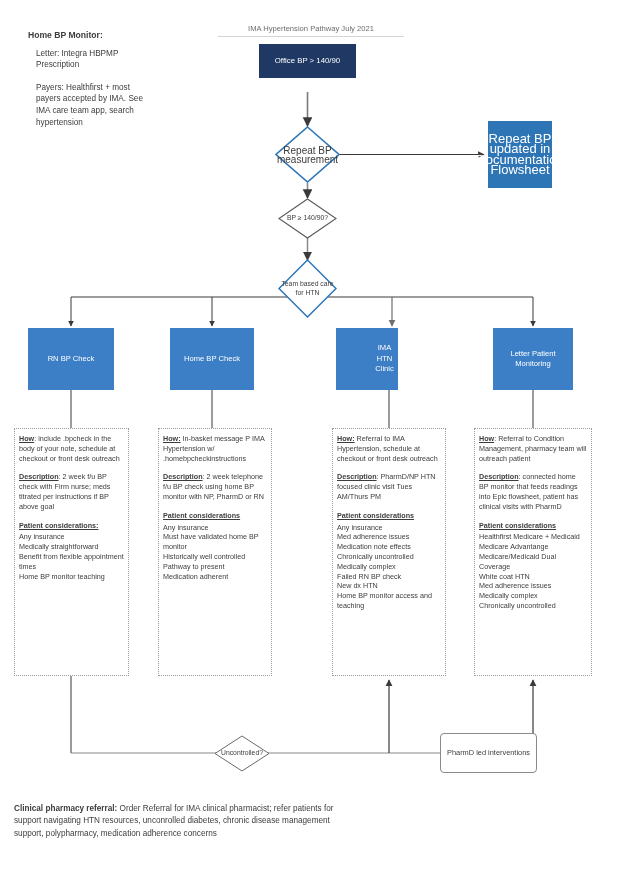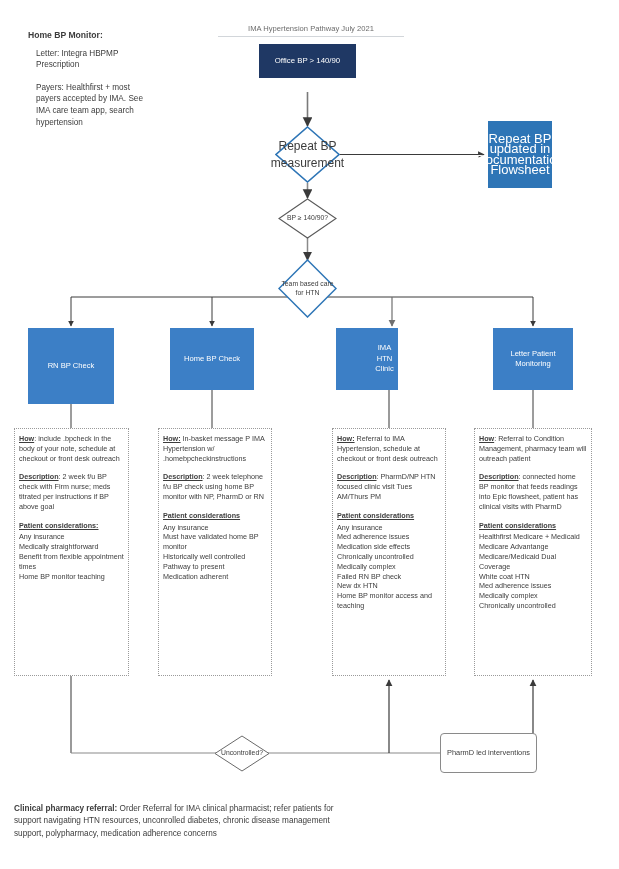--- a/index.html
+++ b/index.html
@@ -78,21 +78,21 @@
     line-height: 10px;
     padding: 2px 4px;
   }
 
   
   .diamond { position: absolute; }
   .diamond .shape { position: absolute; left: 0; top: 0; width: 100%; height: 100%; }
   .diamond .dlabel {
     position: absolute; left: 0; top: 0; width: 100%; height: 100%;
     display: flex; align-items: center; justify-content: center;
-    text-align: center; font-size: 12px; line-height: 17px;
+    text-align: center; font-size: 10px; line-height: 9px;
     color: #3c3c3c;
   }
   .diamond.small .dlabel { font-size: 6.8px; line-height: 8.4px; }
 
   
   .detail {
     position: absolute;
     border: 1px dotted #9a9a9a;
     background: #ffffff;
     font-size: 7.2px;
@@ -187,21 +187,21 @@
     <span>Repeat BP updated in Documentation Flowsheet</span>
   </div>
 
   <div class="diamond small" style="left:278px; top:259px; width:59px; height:59px;">
     <svg class="shape" viewBox="0 0 59 59" preserveAspectRatio="none">
       <polygon points="29.5,1 58,29.5 29.5,58 1,29.5" fill="#ffffff" stroke="#2E75B6" stroke-width="1.5"></polygon>
     </svg>
     <div class="dlabel">Team based care for HTN</div>
   </div>
 
-  <div class="node box-blue2" style="left:28px; top:328px; width:86px; height:76px;">
+  <div class="node box-blue2" style="left:28px; top:328px; width:86px; height:62px;">
     <span>RN BP Check</span>
   </div>
   <div class="node box-blue2" style="left:170px; top:328px; width:84px; height:62px;">
     <span>Home BP Check</span>
   </div>
   <div class="node box-blue2" style="left:336px; top:328px; width:62px; height:62px;padding-left:40px;">
     <span>IMA HTN Clinic</span>
   </div>
   <div class="node box-blue2" style="left:493px; top:328px; width:80px; height:62px;">
     <span>Letter Patient Monitoring</span>
@@ -237,21 +237,21 @@
   </div>
 
   <div class="detail" style="left:332px; top:428px; width:114px; height:248px;">
     <p class="seg"><span class="lbl">How:</span><span> Referral to IMA Hypertension, schedule at checkout or front desk outreach</span></p>
     <p class="seg"><span class="lbl">Description</span><span>: PharmD/NP HTN focused clinic visit Tues AM/Thurs PM</span></p>
     <div class="seg">
       <span class="lbl">Patient considerations</span>
       <ul>
         <li>Any insurance</li>
         <li>Med adherence issues</li>
-        <li>Medication side effects</li>
+        <li>Medication note effects</li>
         <li>Chronically uncontrolled</li>
         <li>Medically complex</li>
         <li>Failed RN BP check</li>
         <li>New dx HTN</li>
         <li>Home BP monitor access and teaching</li>
       </ul>
     </div>
   </div>
 
   <div class="detail" style="left:474px; top:428px; width:118px; height:248px;">

